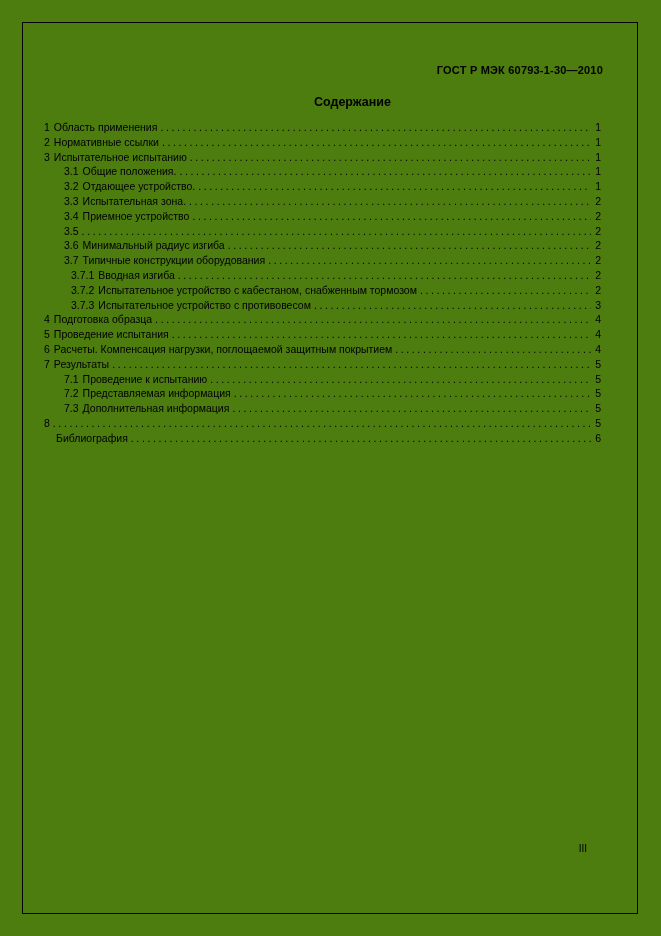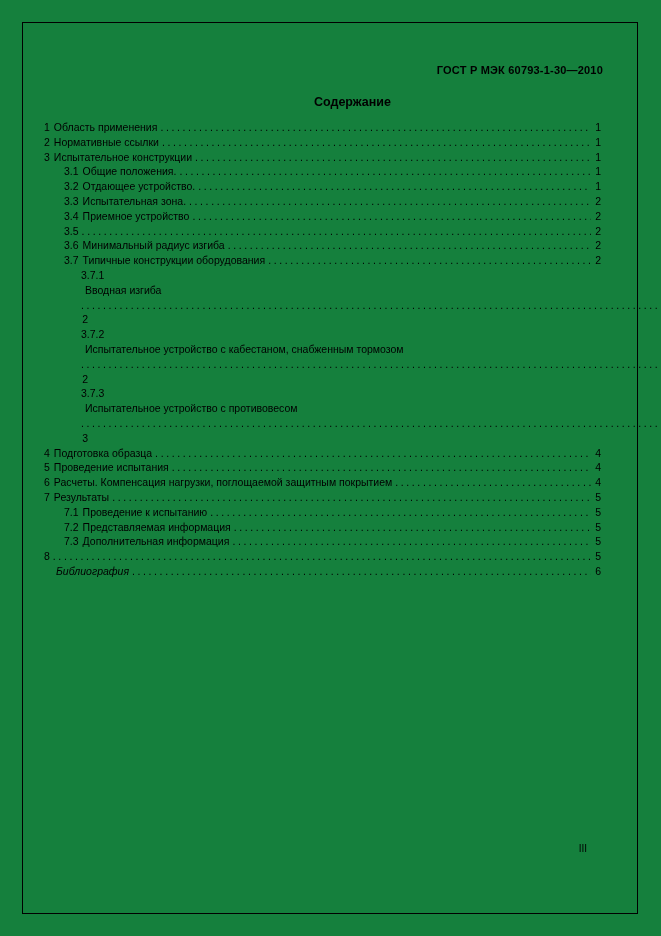--- a/index.html
+++ b/index.html
@@ -4,21 +4,21 @@
 <style>
   html, body {
     margin: 0;
     padding: 0;
     background: #ffffff;
   }
   .page {
     position: relative;
     width: 661px;
     height: 936px;
-    background: #15803d;
+    background: #4d7c0f;
     margin: 0 auto;
     overflow: hidden;
     font-family: "Liberation Sans", sans-serif;
     color: #000000;
   }
   .page-border {
     position: absolute;
     left: 22px;
     top: 22px;
     width: 616px;
@@ -74,22 +74,22 @@
     letter-spacing: 2.6px;
     color: #000;
   }
   .toc-page {
     flex: 0 0 auto;
     text-align: right;
     min-width: 7px;
   }
   .lvl1 { margin-left: 0px; }
   .lvl2 { margin-left: 20px; }
-  .lvl3 { margin-left: 34px; flex-direction: column; }
-  .nonum .toc-label { padding-left: 12px; font-style: italic; }
+  .lvl3 { margin-left: 27px; }
+  .nonum .toc-label { padding-left: 12px; }
   .page-folio {
     position: absolute;
     right: 74px;
     bottom: 82px;
     font-size: 10px;
   }
 </style>
 </head>
 <body>
 
@@ -109,21 +109,21 @@
         <span class="toc-page">1</span>
       </div>
       <div class="toc-row lvl1">
         <span class="toc-num">2</span>
         <span class="toc-label">Нормативные ссылки</span>
         <span class="toc-dots">........................................................................................................................................................................................................</span>
         <span class="toc-page">1</span>
       </div>
       <div class="toc-row lvl1">
         <span class="toc-num">3</span>
-        <span class="toc-label">Испытательное конструкции</span>
+        <span class="toc-label">Испытательное испытанию</span>
         <span class="toc-dots">........................................................................................................................................................................................................</span>
         <span class="toc-page">1</span>
       </div>
       <div class="toc-row lvl2">
         <span class="toc-num">3.1</span>
         <span class="toc-label">Общие положения.</span>
         <span class="toc-dots">........................................................................................................................................................................................................</span>
         <span class="toc-page">1</span>
       </div>
       <div class="toc-row lvl2">

